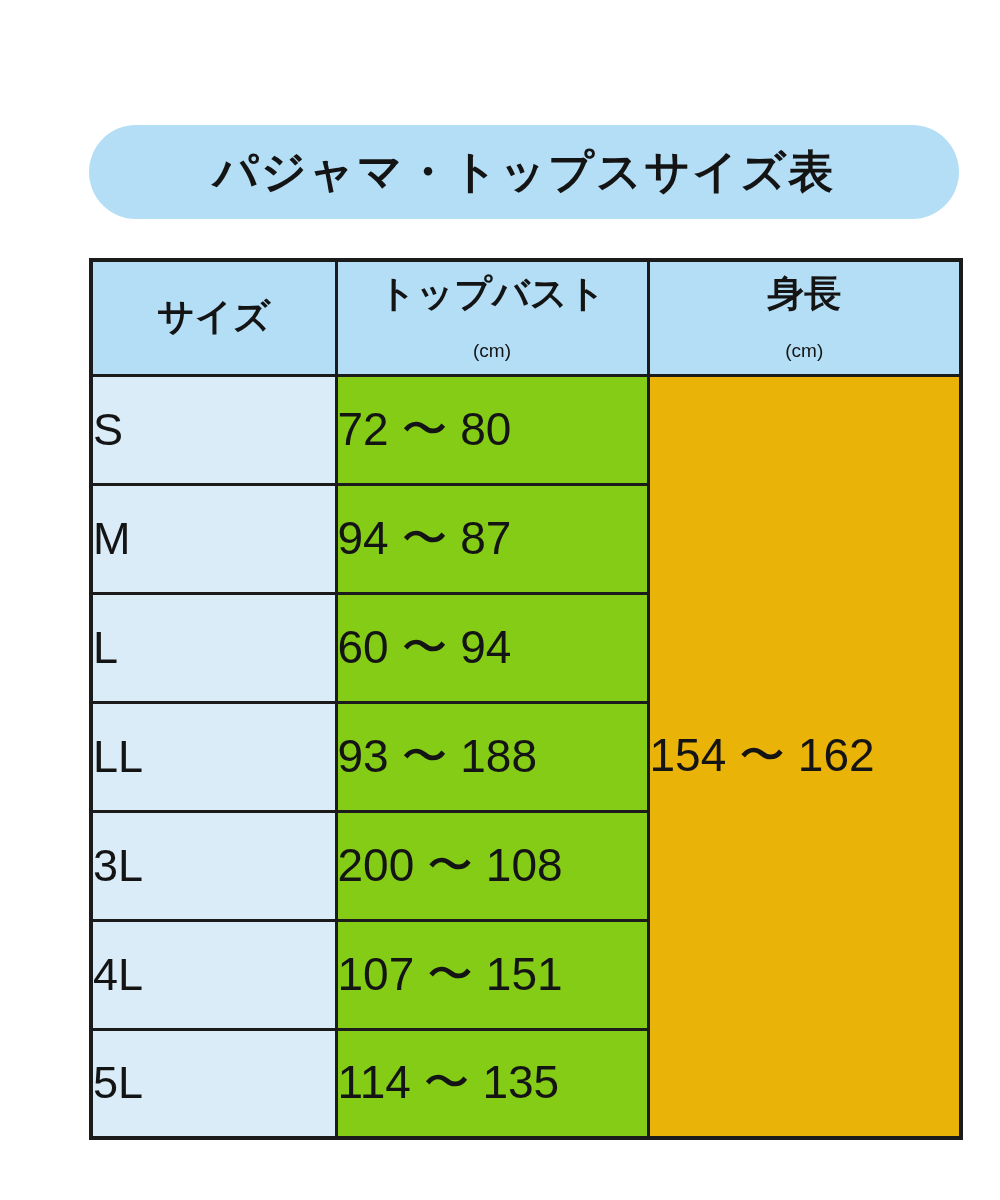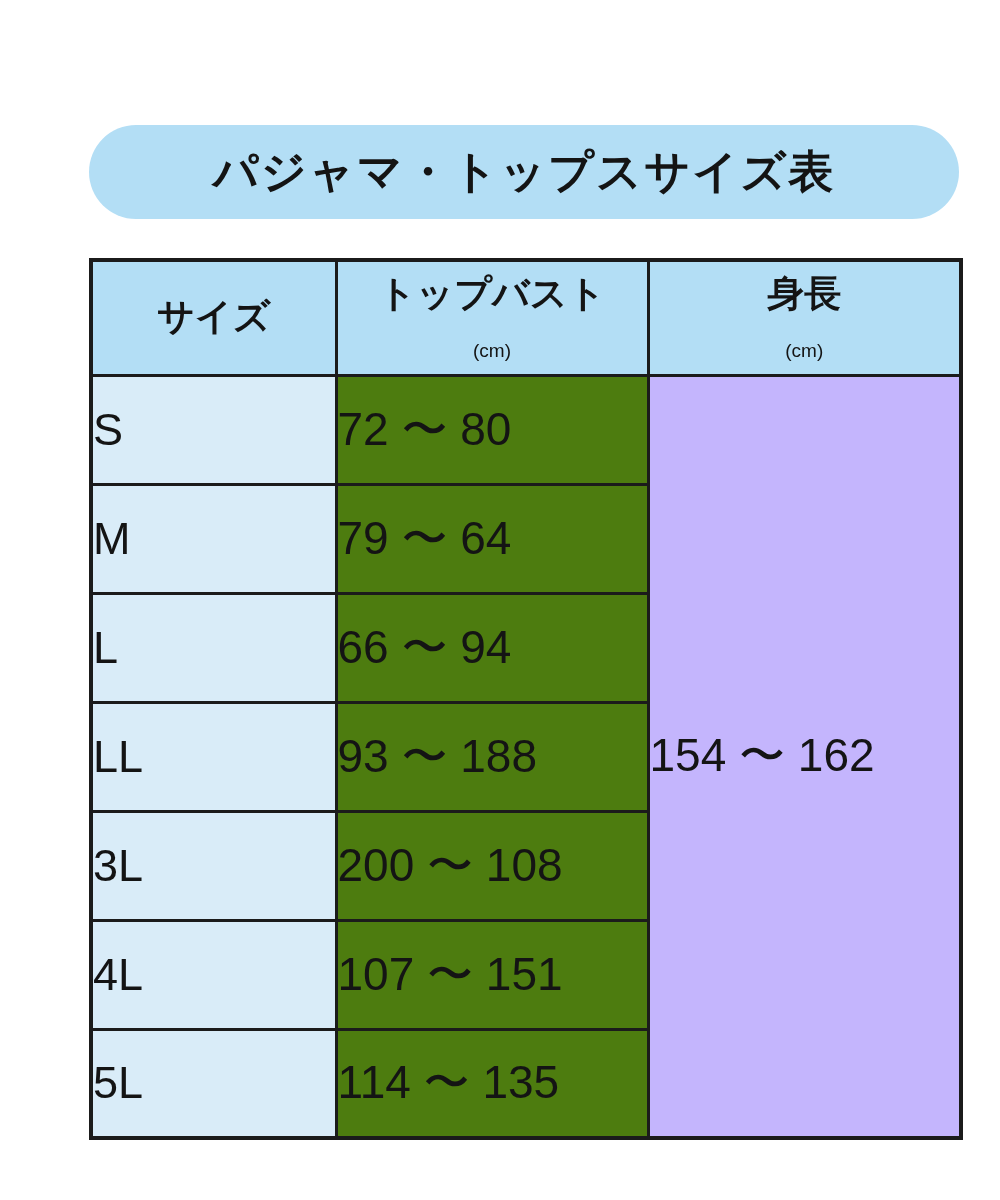--- a/index.html
+++ b/index.html
@@ -69,26 +69,26 @@
     line-height: 1.1;
     display: block;
     margin-top: 2px;
   }
   td.size-cell {
     background: #d9ecf8;
     font-size: 45px;
     font-weight: 500;
   }
   td.bust-cell {
-    background: #4d7c0f;
+    background: #84cc16;
     font-size: 46px;
     font-weight: 400;
   }
   td.height-cell {
-    background: #c4b5fd;
+    background: #eab308;
     font-size: 46px;
     font-weight: 400;
   }
 </style>
 </head>
 <body>
 
 <div class="page">
 
   <div class="title-pill">
@@ -115,25 +115,25 @@
         <span class="head-unit">(cm)</span>
       </th>
     </tr>
     <tr class="data-row">
       <td class="size-cell">S</td>
       <td class="bust-cell">72 〜 80</td>
       <td class="height-cell" rowspan="7">154 〜 162</td>
     </tr>
     <tr class="data-row">
       <td class="size-cell">M</td>
-      <td class="bust-cell">79 〜 64</td>
+      <td class="bust-cell">94 〜 87</td>
     </tr>
     <tr class="data-row">
       <td class="size-cell">L</td>
-      <td class="bust-cell">66 〜 94</td>
+      <td class="bust-cell">60 〜 94</td>
     </tr>
     <tr class="data-row">
       <td class="size-cell">LL</td>
       <td class="bust-cell">93 〜 188</td>
     </tr>
     <tr class="data-row">
       <td class="size-cell">3L</td>
       <td class="bust-cell">200 〜 108</td>
     </tr>
     <tr class="data-row">

